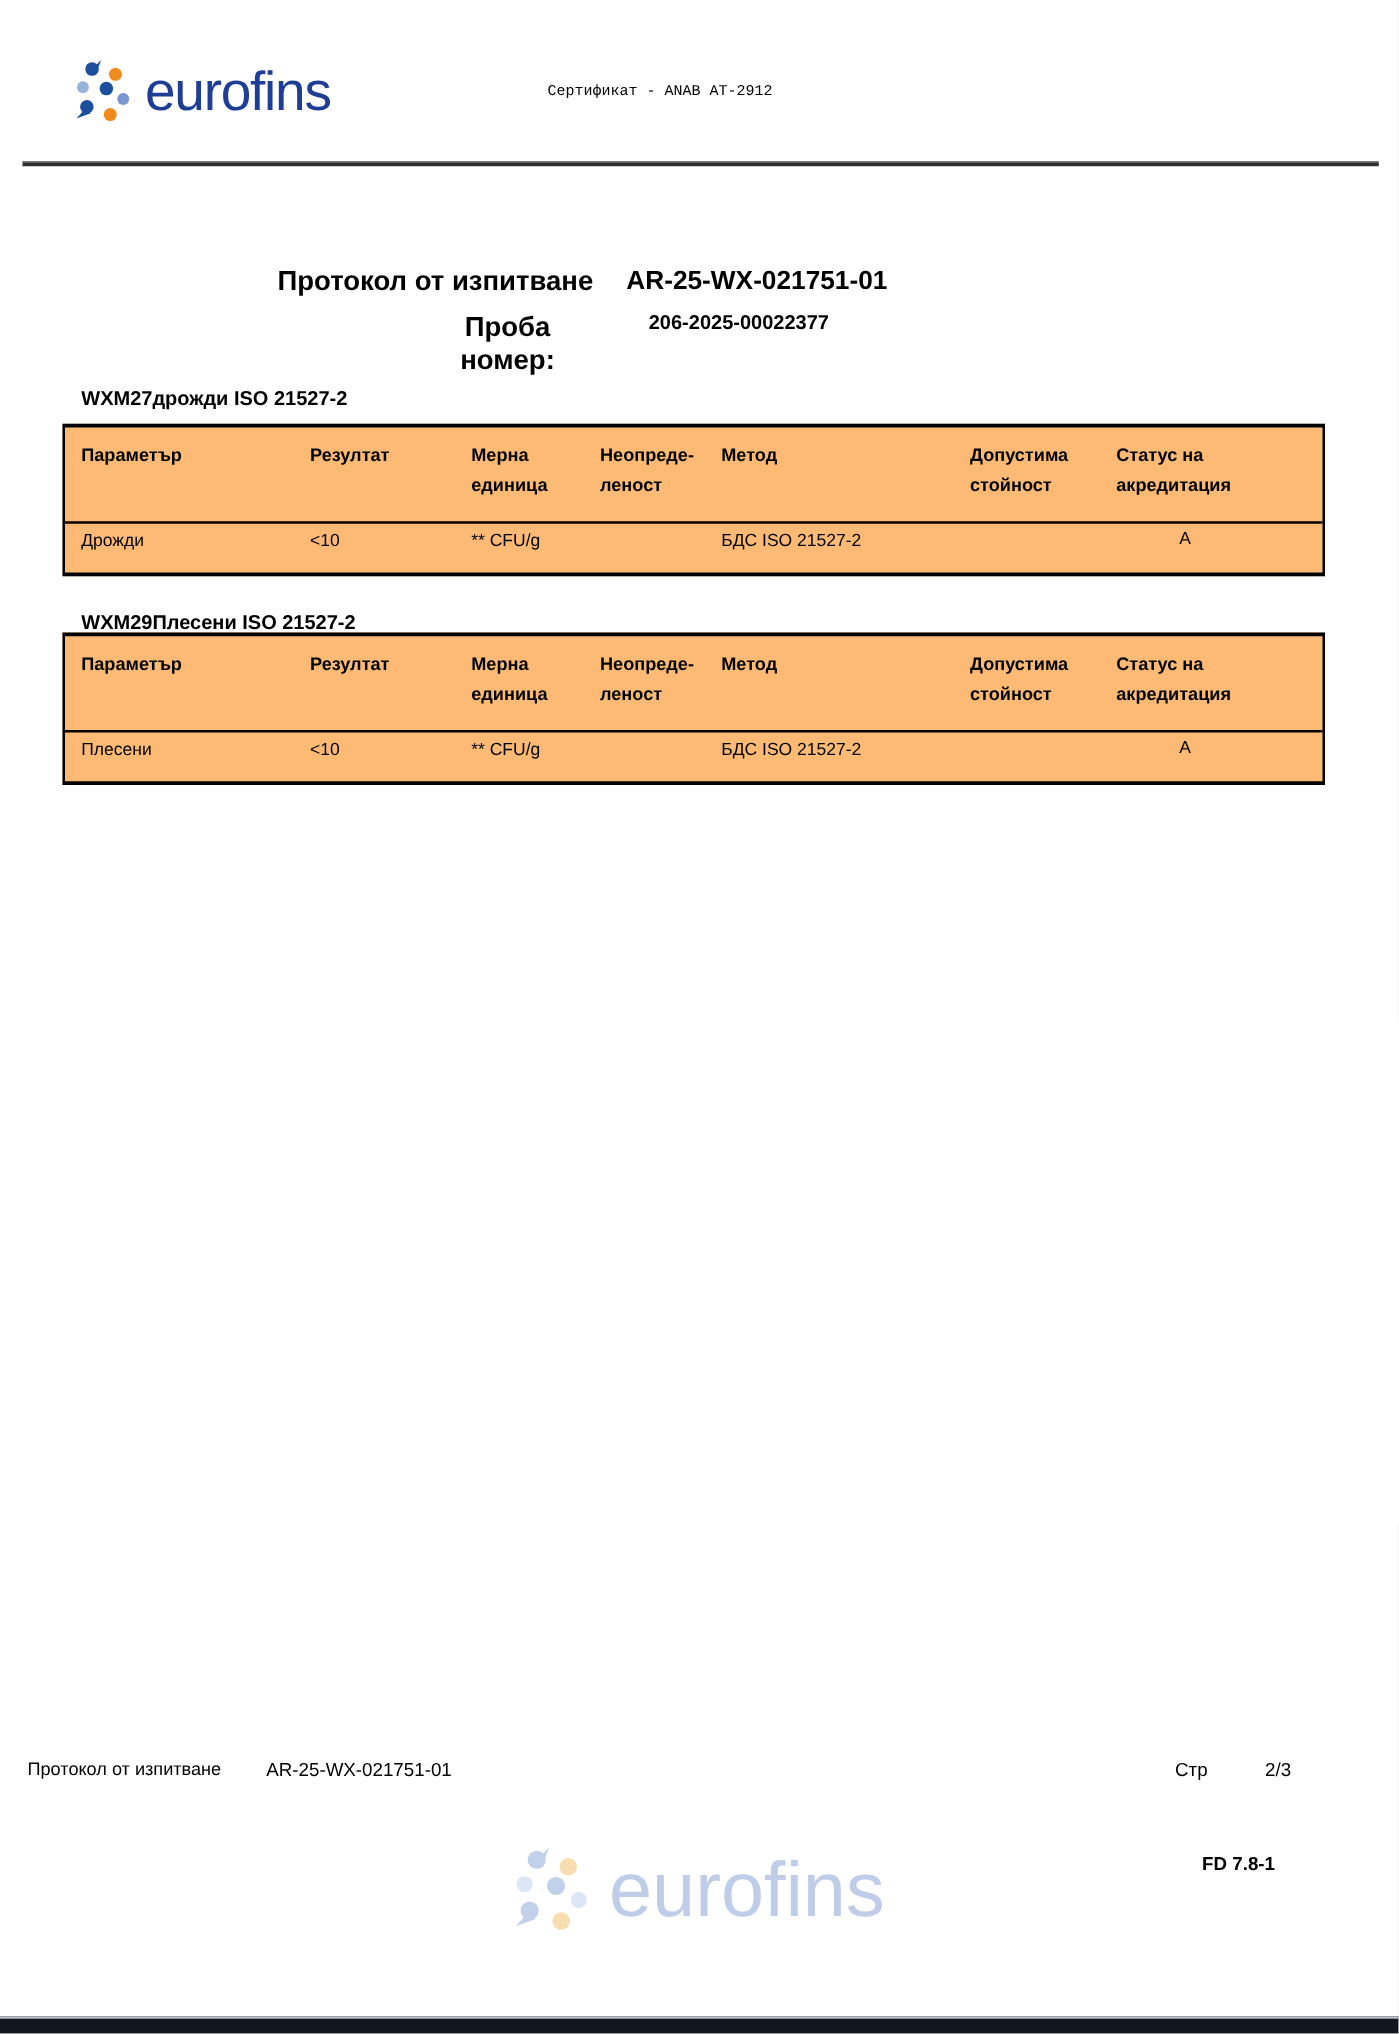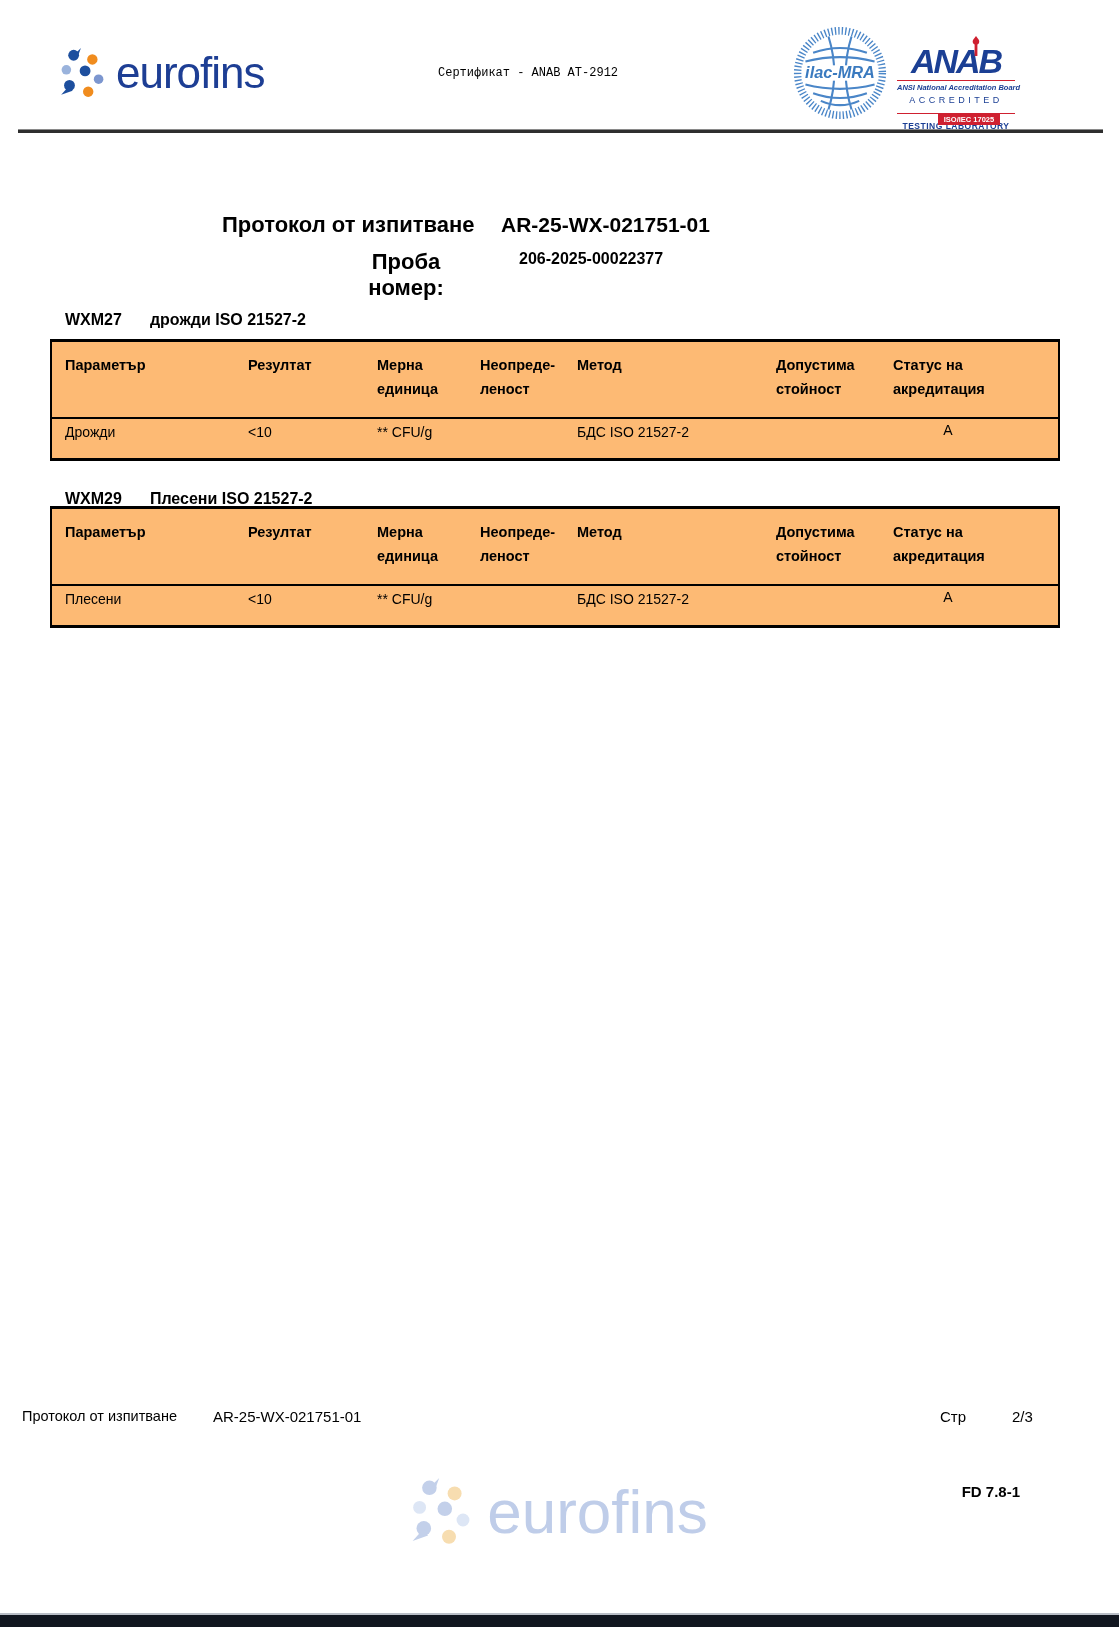--- a/index.html
+++ b/index.html
@@ -36,21 +36,21 @@
   .header-rule { position: absolute; left: 18px; top: 129px; width: 1085px; height: 4px; background: #2e2e2e; border-top: 1px solid #8a8a8a; }
 
   
   .report-label   { position: absolute; left: 222px; top: 212px; font-size: 22px; font-weight: bold; }
   .report-number  { position: absolute; left: 501px; top: 213px; font-size: 21px; font-weight: bold; }
   .sample-label   { position: absolute; left: 345px; top: 249px; width: 122px; text-align: center; font-size: 22px; font-weight: bold; }
   .sample-number  { position: absolute; left: 501px; top: 250px; font-size: 16px; font-weight: bold; margin-left: 18px; }
 
   
   .section-title { position: absolute; left: 65px; font-size: 16px; font-weight: bold; }
-  .section-title .sec-name { margin-left: 28px; }
+  .section-title .sec-name { }
   .s1-title { top: 311px; }
   .s2-title { top: 490px; }
 
   .results-table { position: absolute; left: 50px; width: 1010px; border: 2px solid #000; border-top-width: 3px; border-bottom-width: 3px; background: #fdba74; }
   .t1 { top: 339px; }
   .t2 { top: 506px; }
   .thead, .trow { display: grid; grid-template-columns: 183px 129px 103px 97px 199px 117px 110px auto; padding-left: 13px; }
   .thead { border-bottom: 2px solid #000; height: 77px; padding-top: 11px; }
   .th { font-size: 14.5px; font-weight: bold; line-height: 24px; }
   .th span { display: block; }
@@ -87,55 +87,21 @@
         <polygon points="9,36 1,45 12,41" fill="#1d4f9e"></polygon>
         <circle cx="27" cy="42" r="5.0" fill="#f08c1e"></circle>
         <polygon points="13,7 20,0 16,11" fill="#1d4f9e"></polygon>
       </svg>
     </span>
     <span class="logo-word">eurofins</span>
   </div>
 
   <div class="cert-text">Сертификат - ANAB AT-2912</div>
 
-  <span class="ilac-seal">
-    <svg width="96" height="96" viewBox="0 0 100 100">
-      <circle cx="50" cy="50" r="44" fill="none" stroke="#4a86c8" stroke-width="8" stroke-dasharray="1.4 2.2"></circle>
-      <g fill="none" stroke="#4a86c8" stroke-width="2.2">
-        <path d="M22 29 Q50 19 78 29"></path>
-        <path d="M14 38 Q50 29 86 38"></path>
-        <path d="M62 12 Q50 50 62 88"></path>
-        <path d="M38 12 Q50 50 38 88"></path>
-        <path d="M14 62 Q50 71 86 62"></path>
-        <path d="M22 71 Q50 81 78 71"></path>
-        <path d="M30 79 Q50 88 70 79"></path>
-      </g>
-      <rect x="10" y="42" width="80" height="16" fill="#ffffff"></rect>
-      <text x="50" y="55" text-anchor="middle" font-family="Liberation Sans, sans-serif" font-size="17" font-weight="bold" font-style="italic" fill="#3a7abf">ilac-MRA</text>
-    </svg>
-  </span>
-
-  <div class="anab">
-    <div class="anab-name-row">
-      <span class="anab-name">ANAB</span>
-      <span class="anab-torch">
-        <svg width="14" height="20" viewBox="0 0 14 20">
-          <path d="M7 0 C5 3 3 4 4 7 C5 9 9 9 10 7 C11 4 9 3 7 0 Z" fill="#cf2030"></path>
-          <rect x="5.6" y="8" width="2.8" height="12" fill="#cf2030"></rect>
-        </svg>
-      </span>
-    </div>
-    <div class="anab-ansi">ANSI National Accreditation Board</div>
-    <div class="anab-accredited">ACCREDITED</div>
-    <div class="anab-iso-row">
-      <span class="anab-iso-line"></span>
-      <span class="anab-iso-badge">ISO/IEC 17025</span>
-    </div>
-    <div class="anab-lab">TESTING LABORATORY</div>
-  </div>
+
 
   <div class="header-rule"></div>
 
   <div class="report-label">Протокол от изпитване</div>
   <div class="report-number">AR-25-WX-021751-01</div>
   <div class="sample-label">Проба номер:</div>
   <div class="sample-number">206-2025-00022377</div>
 
   <div class="section-title s1-title">
     <span class="sec-code">WXM27</span><span class="sec-name">дрожди ISO 21527-2</span>

